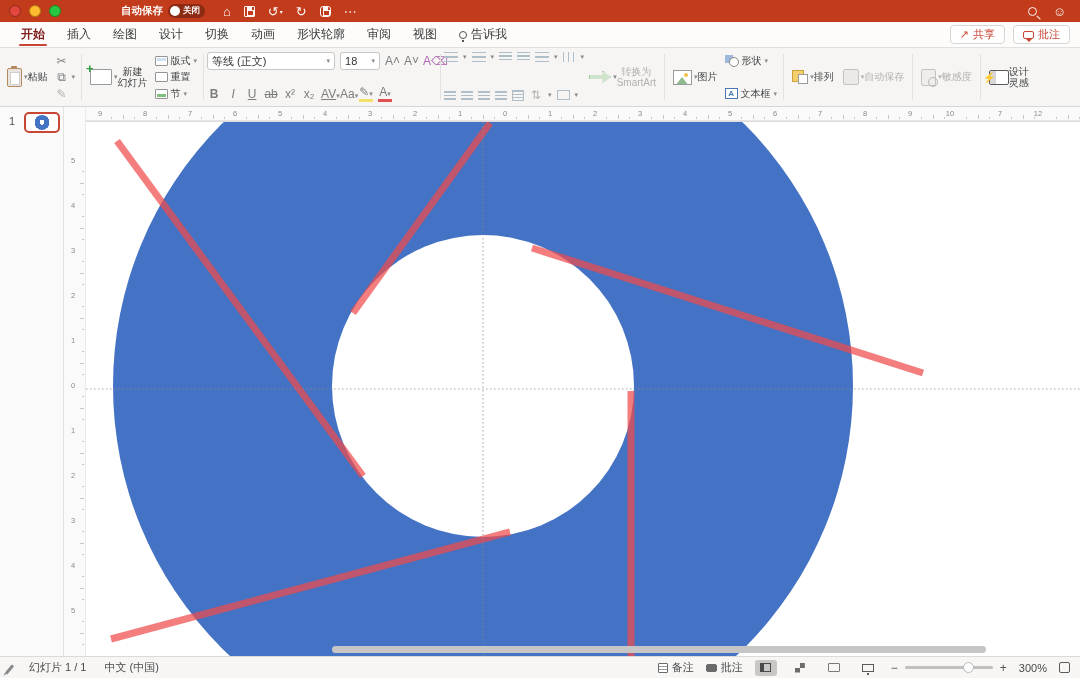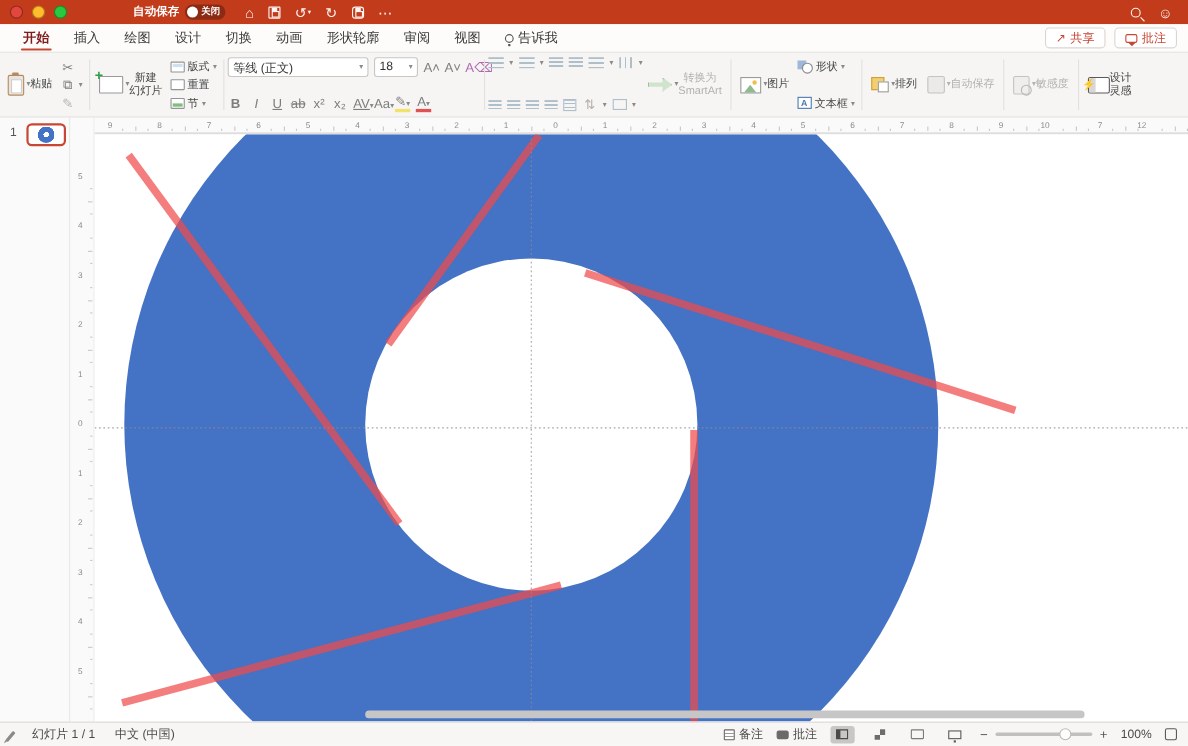--- a/index.html
+++ b/index.html
@@ -551,17 +551,17 @@
       <span class="viewbtn">
           <span class="vi-show"></span>
         </span>
       <span class="zoomwrap">
         <span class="zminus">−</span>
         <span class="ztrack">
             <span class="zknob" style="left:58px"></span>
           </span>
         <span class="zplus">+</span>
       </span>
-      <span>100%</span>
+      <span>300%</span>
       <span class="fs-ic"></span>
     </div>
   </div>
 </div>
 
 </body></html>

